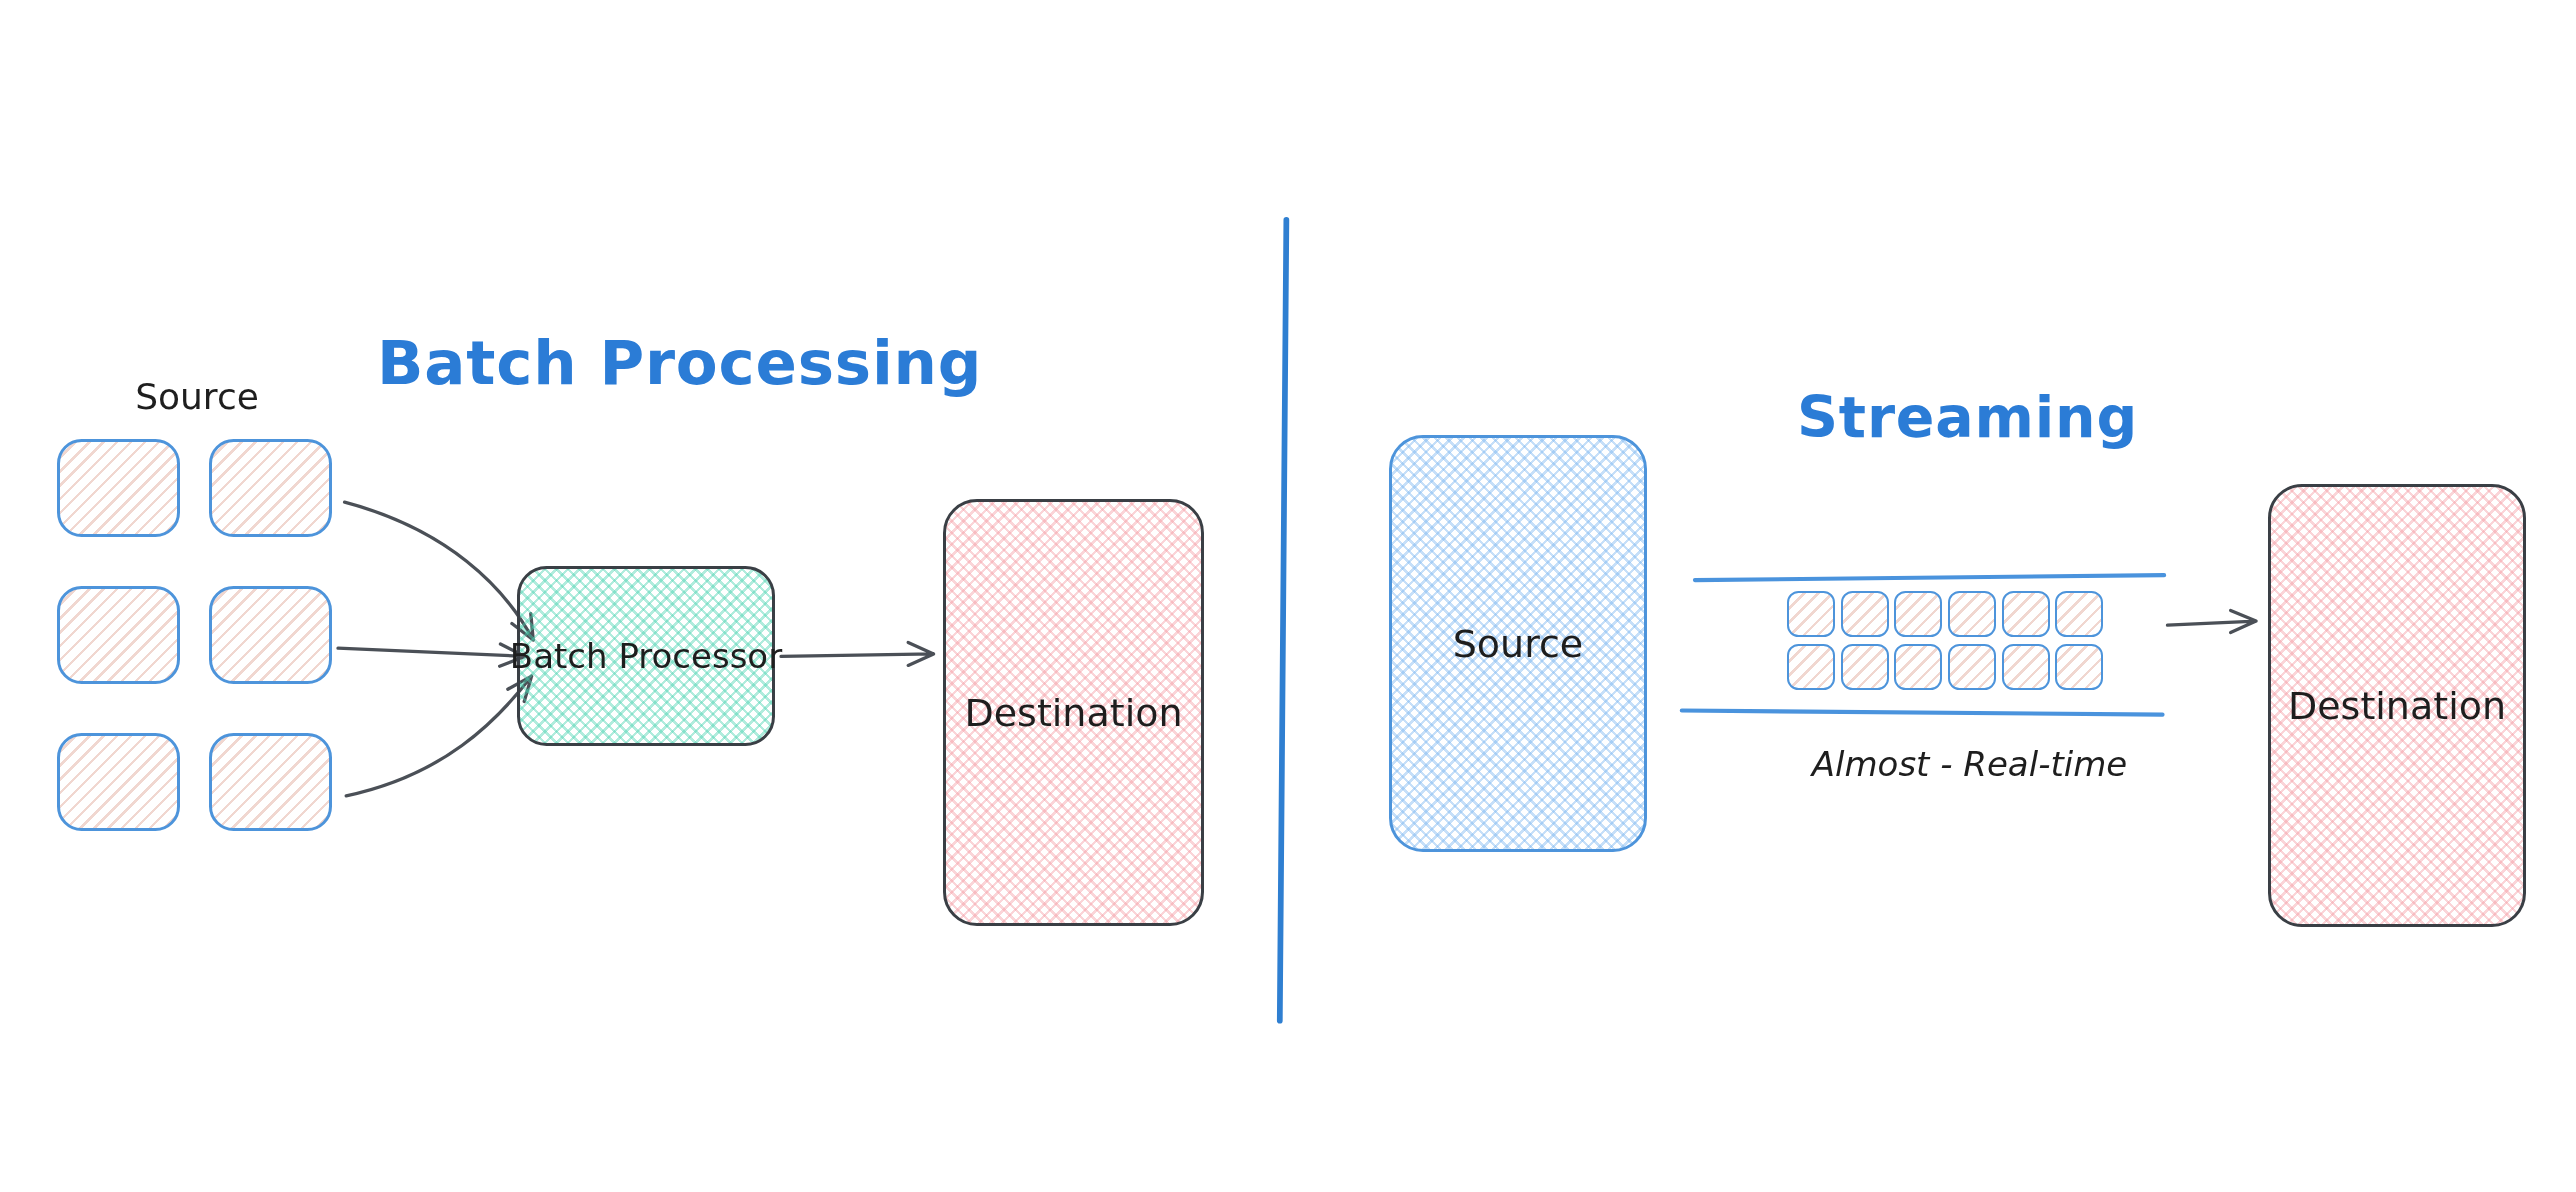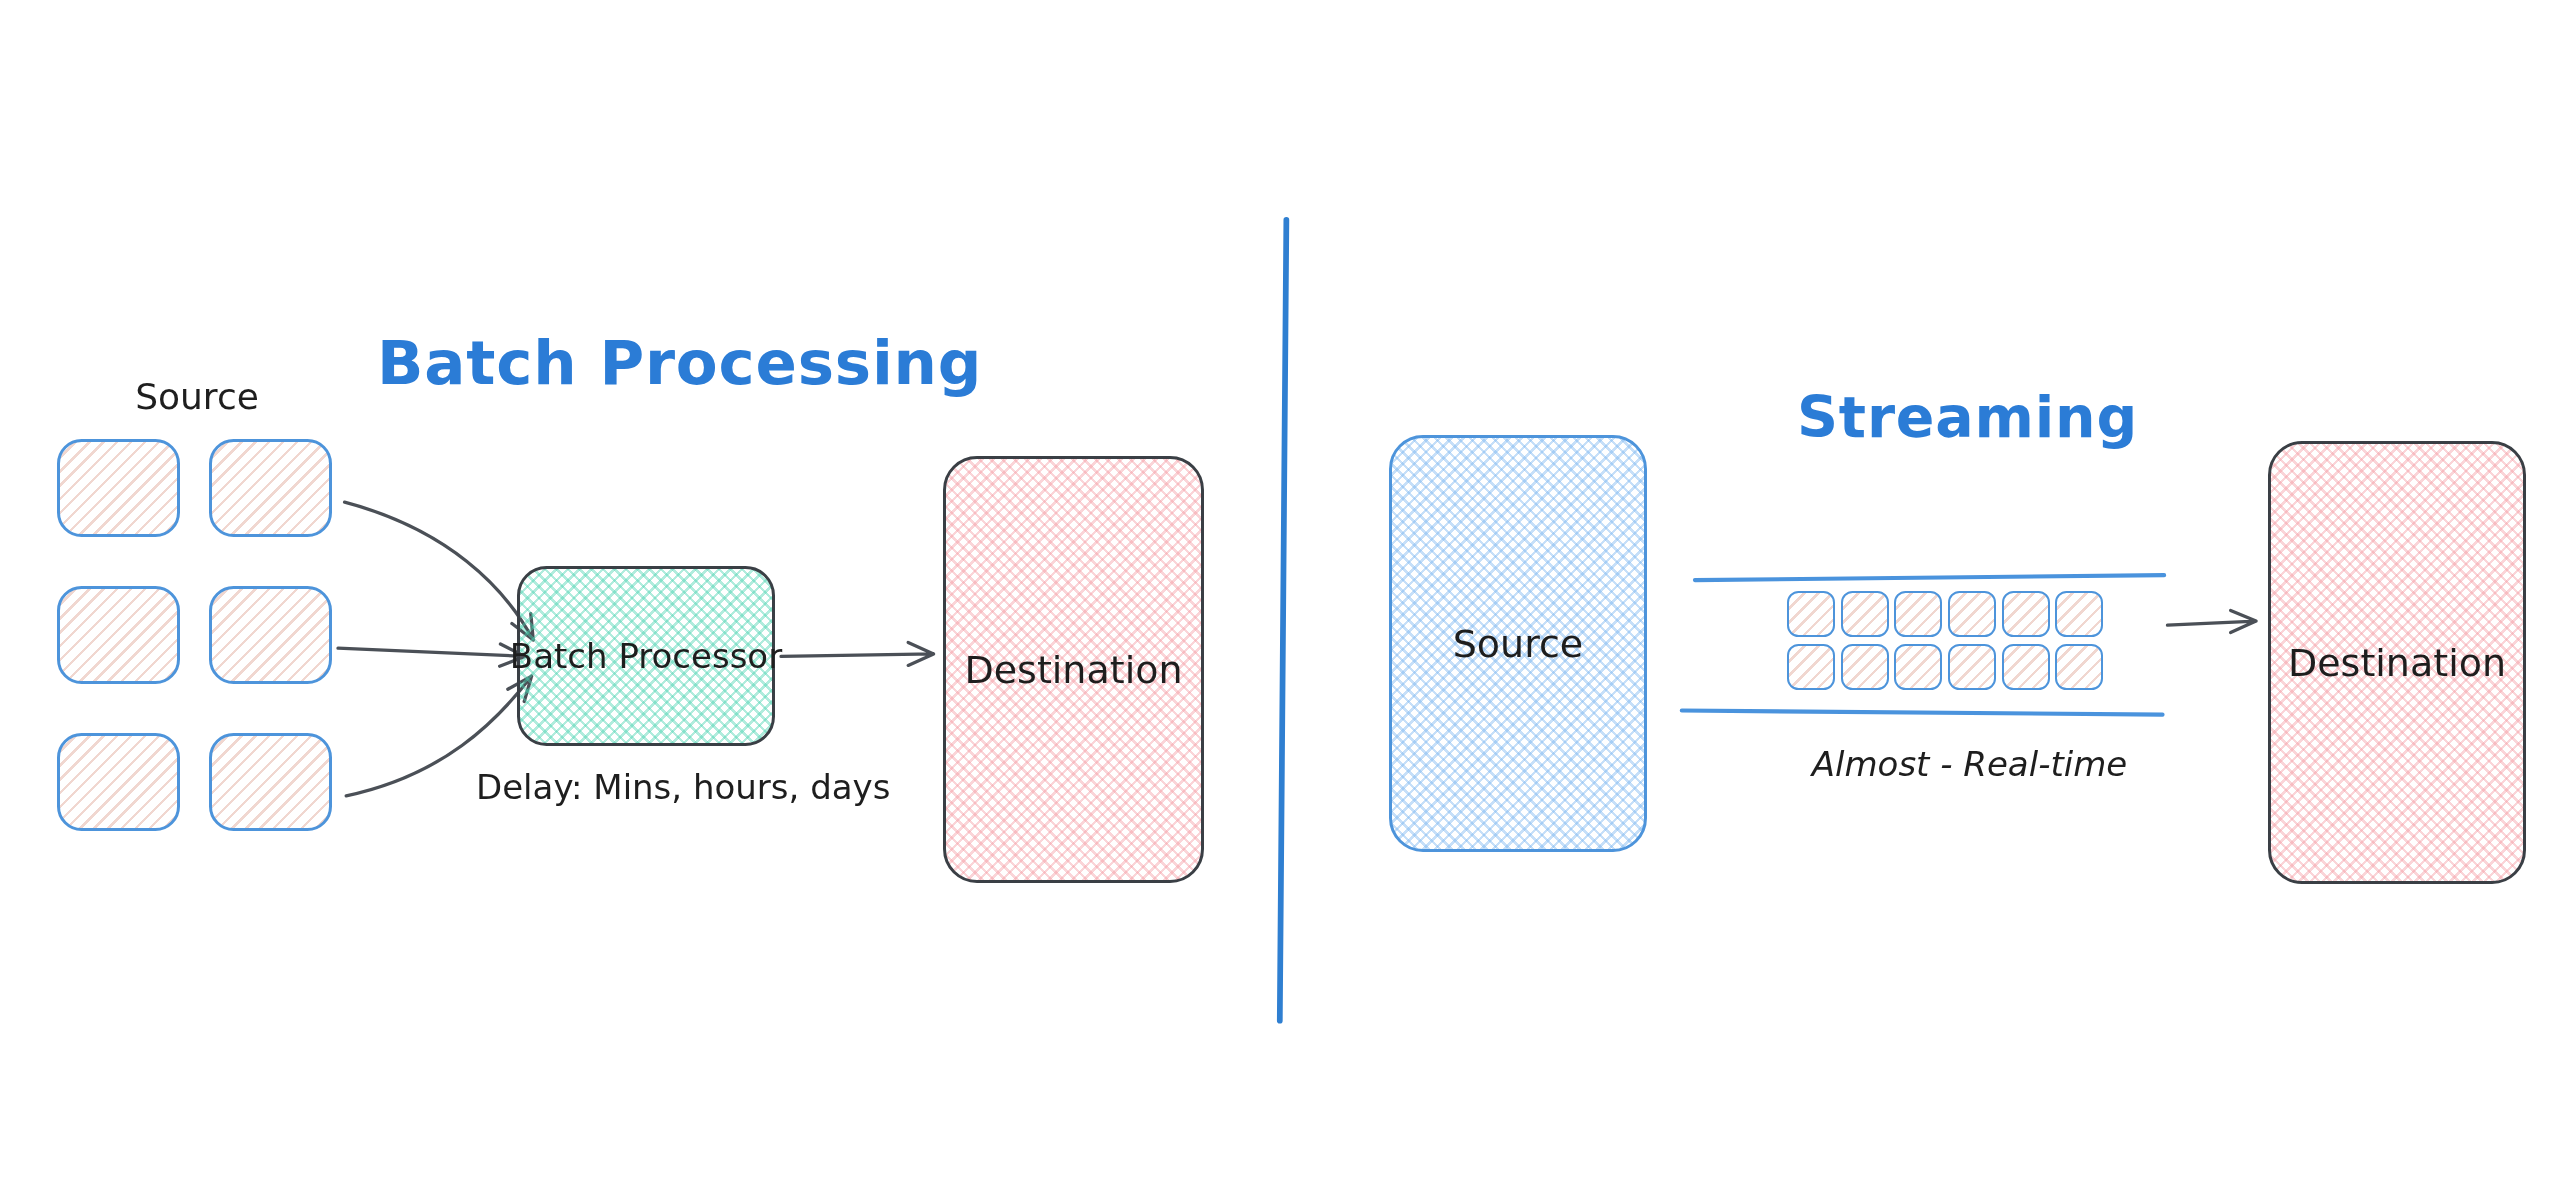--- a/index.html
+++ b/index.html
@@ -56,20 +56,21 @@
   }
 
   .border-dark{border:3.3px solid #3a3f45;}
   .border-blue{border:3.3px solid #4d94db;}
 
   
   .crosshatch-pink{
     background-image:
       repeating-linear-gradient(45deg,  rgba(244,150,158,0.40) 0 2.5px, transparent 2.5px 8.2px),
       repeating-linear-gradient(135deg, rgba(244,150,158,0.40) 0 2.5px, transparent 2.5px 8.2px);
+    margin-top: 43px;
   }
   .crosshatch-teal{
     background-image:
       repeating-linear-gradient(45deg,  rgba(70,210,175,0.42) 0 2.5px, transparent 2.5px 8.2px),
       repeating-linear-gradient(135deg, rgba(70,210,175,0.42) 0 2.5px, transparent 2.5px 8.2px);
     justify-content: center;
   }
   .crosshatch-blue{
     background-image:
       repeating-linear-gradient(45deg,  rgba(120,180,240,0.42) 0 2.5px, transparent 2.5px 8.2px),
@@ -150,21 +151,20 @@
     <div class="source-block hatch-pink"></div>
     <div class="source-block hatch-pink"></div>
     <div class="source-block hatch-pink"></div>
     <div class="source-block hatch-pink"></div>
   </div>
 
   <div class="node-box border-dark crosshatch-teal" style="left:517px;top:566px;width:258px;height:180px;border-radius:29.5px;">
     <span class="label" style="font-size:34px;">Batch Processor</span>
   </div>
 
-  <div class="abs note-label" style="left:476px;top:767px;width:345px;">Delay: Mins, hours, days</div>
 
   <div class="node-box border-dark crosshatch-pink" style="left:943px;top:456px;width:261px;height:427px;border-radius:34px;">
     <span class="label">Destination</span>
   </div>
 
   <div class="abs panel-title" style="left:1797px;top:340px;width:328px;font-size:57px;margin-top:44px;">Streaming</div>
 
   <div class="node-box border-blue crosshatch-blue" style="left:1389px;top:435px;width:258px;height:417px;border-radius:34px;">
     <span class="label">Source</span>
   </div>

